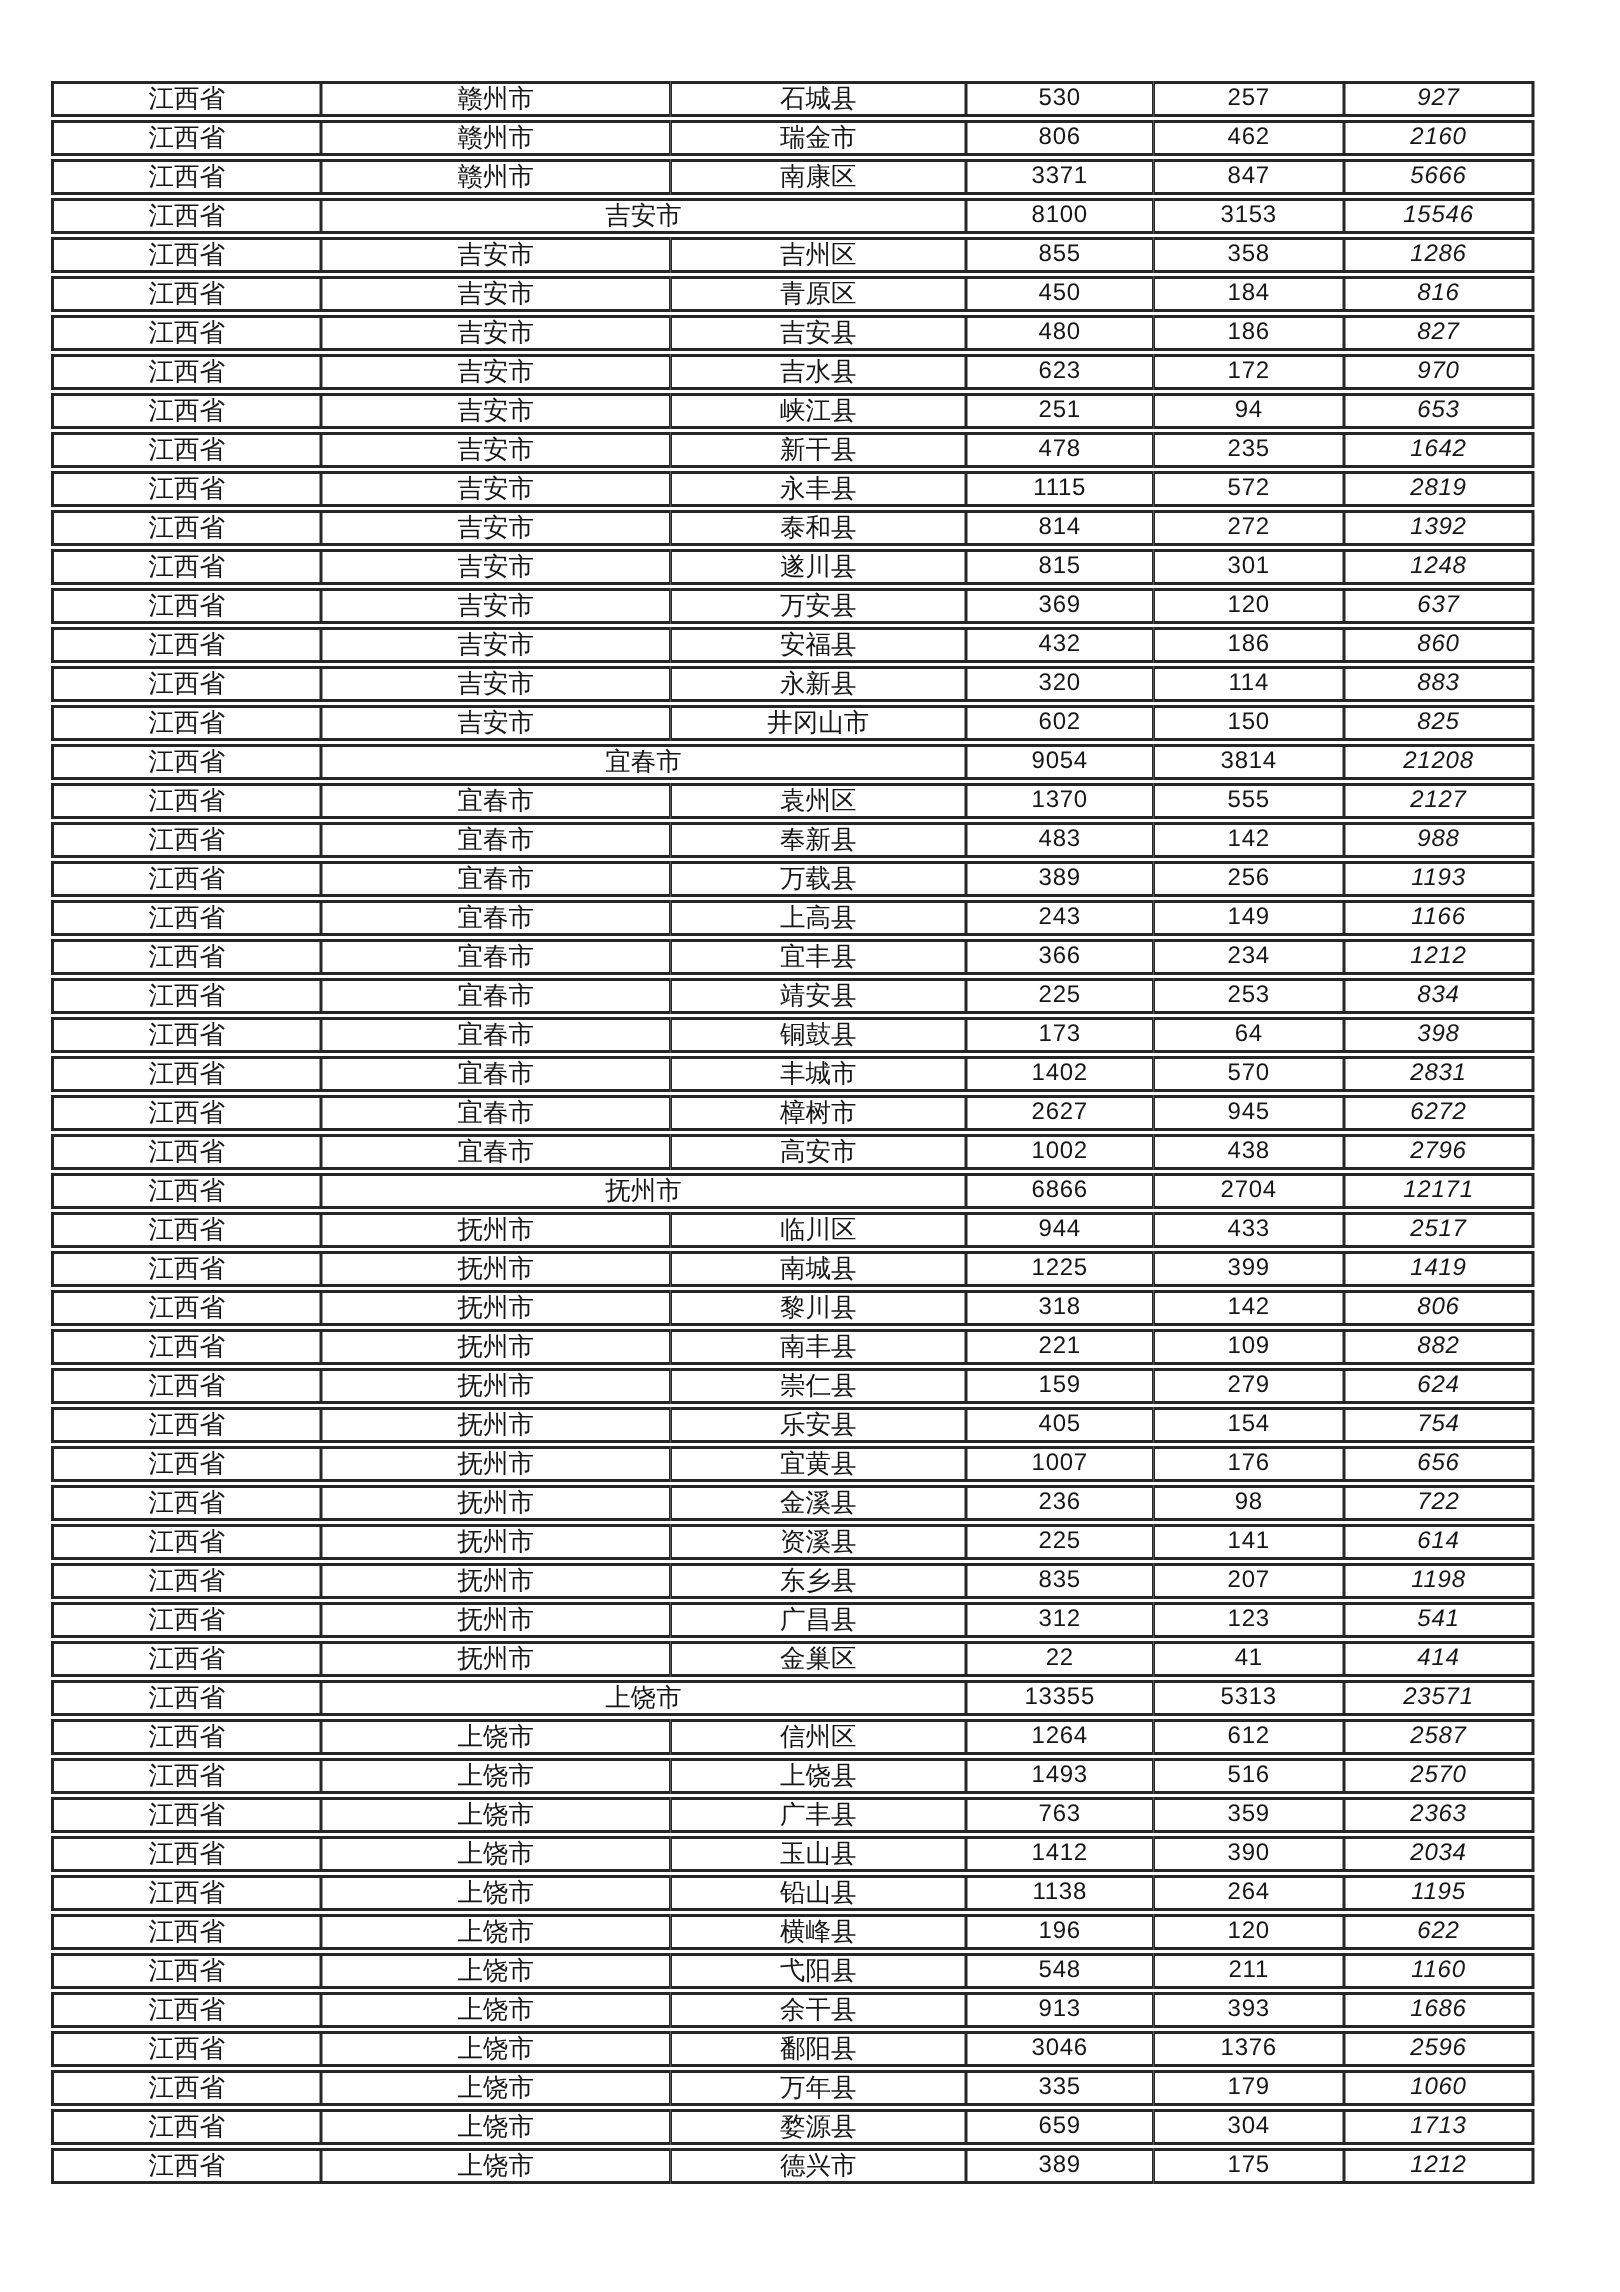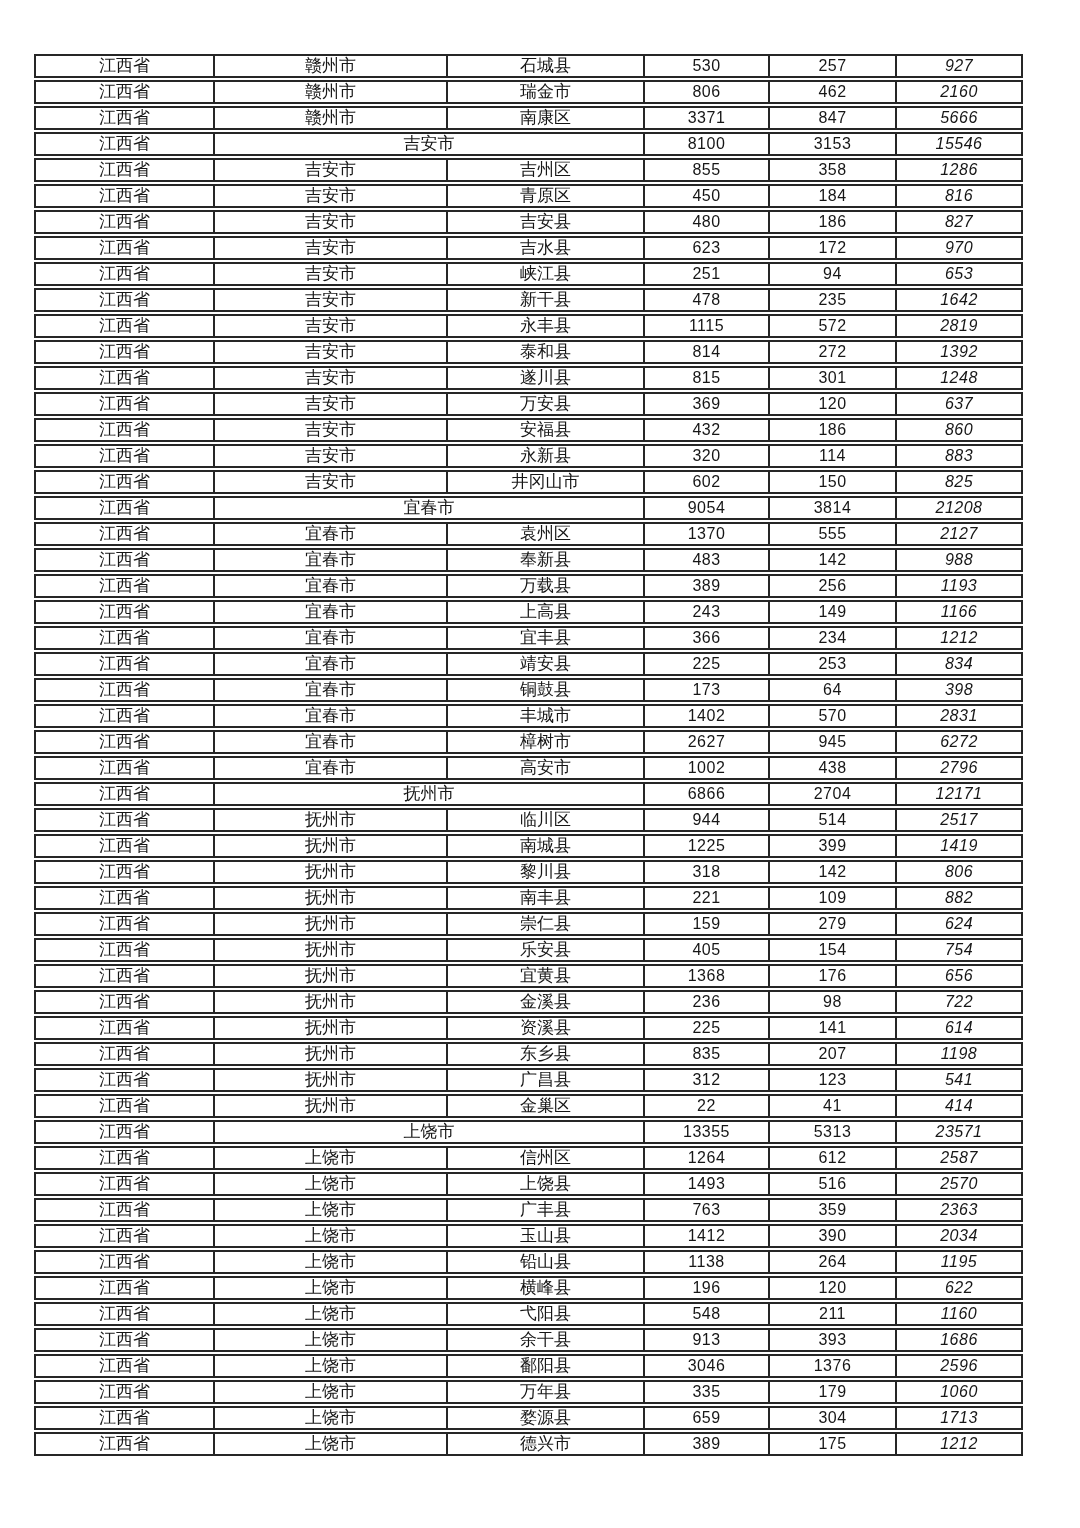--- a/index.html
+++ b/index.html
@@ -293,21 +293,21 @@
           <td colspan="2">抚州市</td>
           <td class="num">6866</td>
           <td class="num">2704</td>
           <td class="num">12171</td>
         </tr>
         <tr>
           <td>江西省</td>
           <td>抚州市</td>
           <td>临川区</td>
           <td class="num">944</td>
-          <td class="num">514</td>
+          <td class="num">433</td>
           <td class="num">2517</td>
         </tr>
         <tr>
           <td>江西省</td>
           <td>抚州市</td>
           <td>南城县</td>
           <td class="num">1225</td>
           <td class="num">399</td>
           <td class="num">1419</td>
         </tr>
@@ -340,21 +340,21 @@
           <td>抚州市</td>
           <td>乐安县</td>
           <td class="num">405</td>
           <td class="num">154</td>
           <td class="num">754</td>
         </tr>
         <tr>
           <td>江西省</td>
           <td>抚州市</td>
           <td>宜黄县</td>
-          <td class="num">1368</td>
+          <td class="num">1007</td>
           <td class="num">176</td>
           <td class="num">656</td>
         </tr>
         <tr>
           <td>江西省</td>
           <td>抚州市</td>
           <td>金溪县</td>
           <td class="num">236</td>
           <td class="num">98</td>
           <td class="num">722</td>

